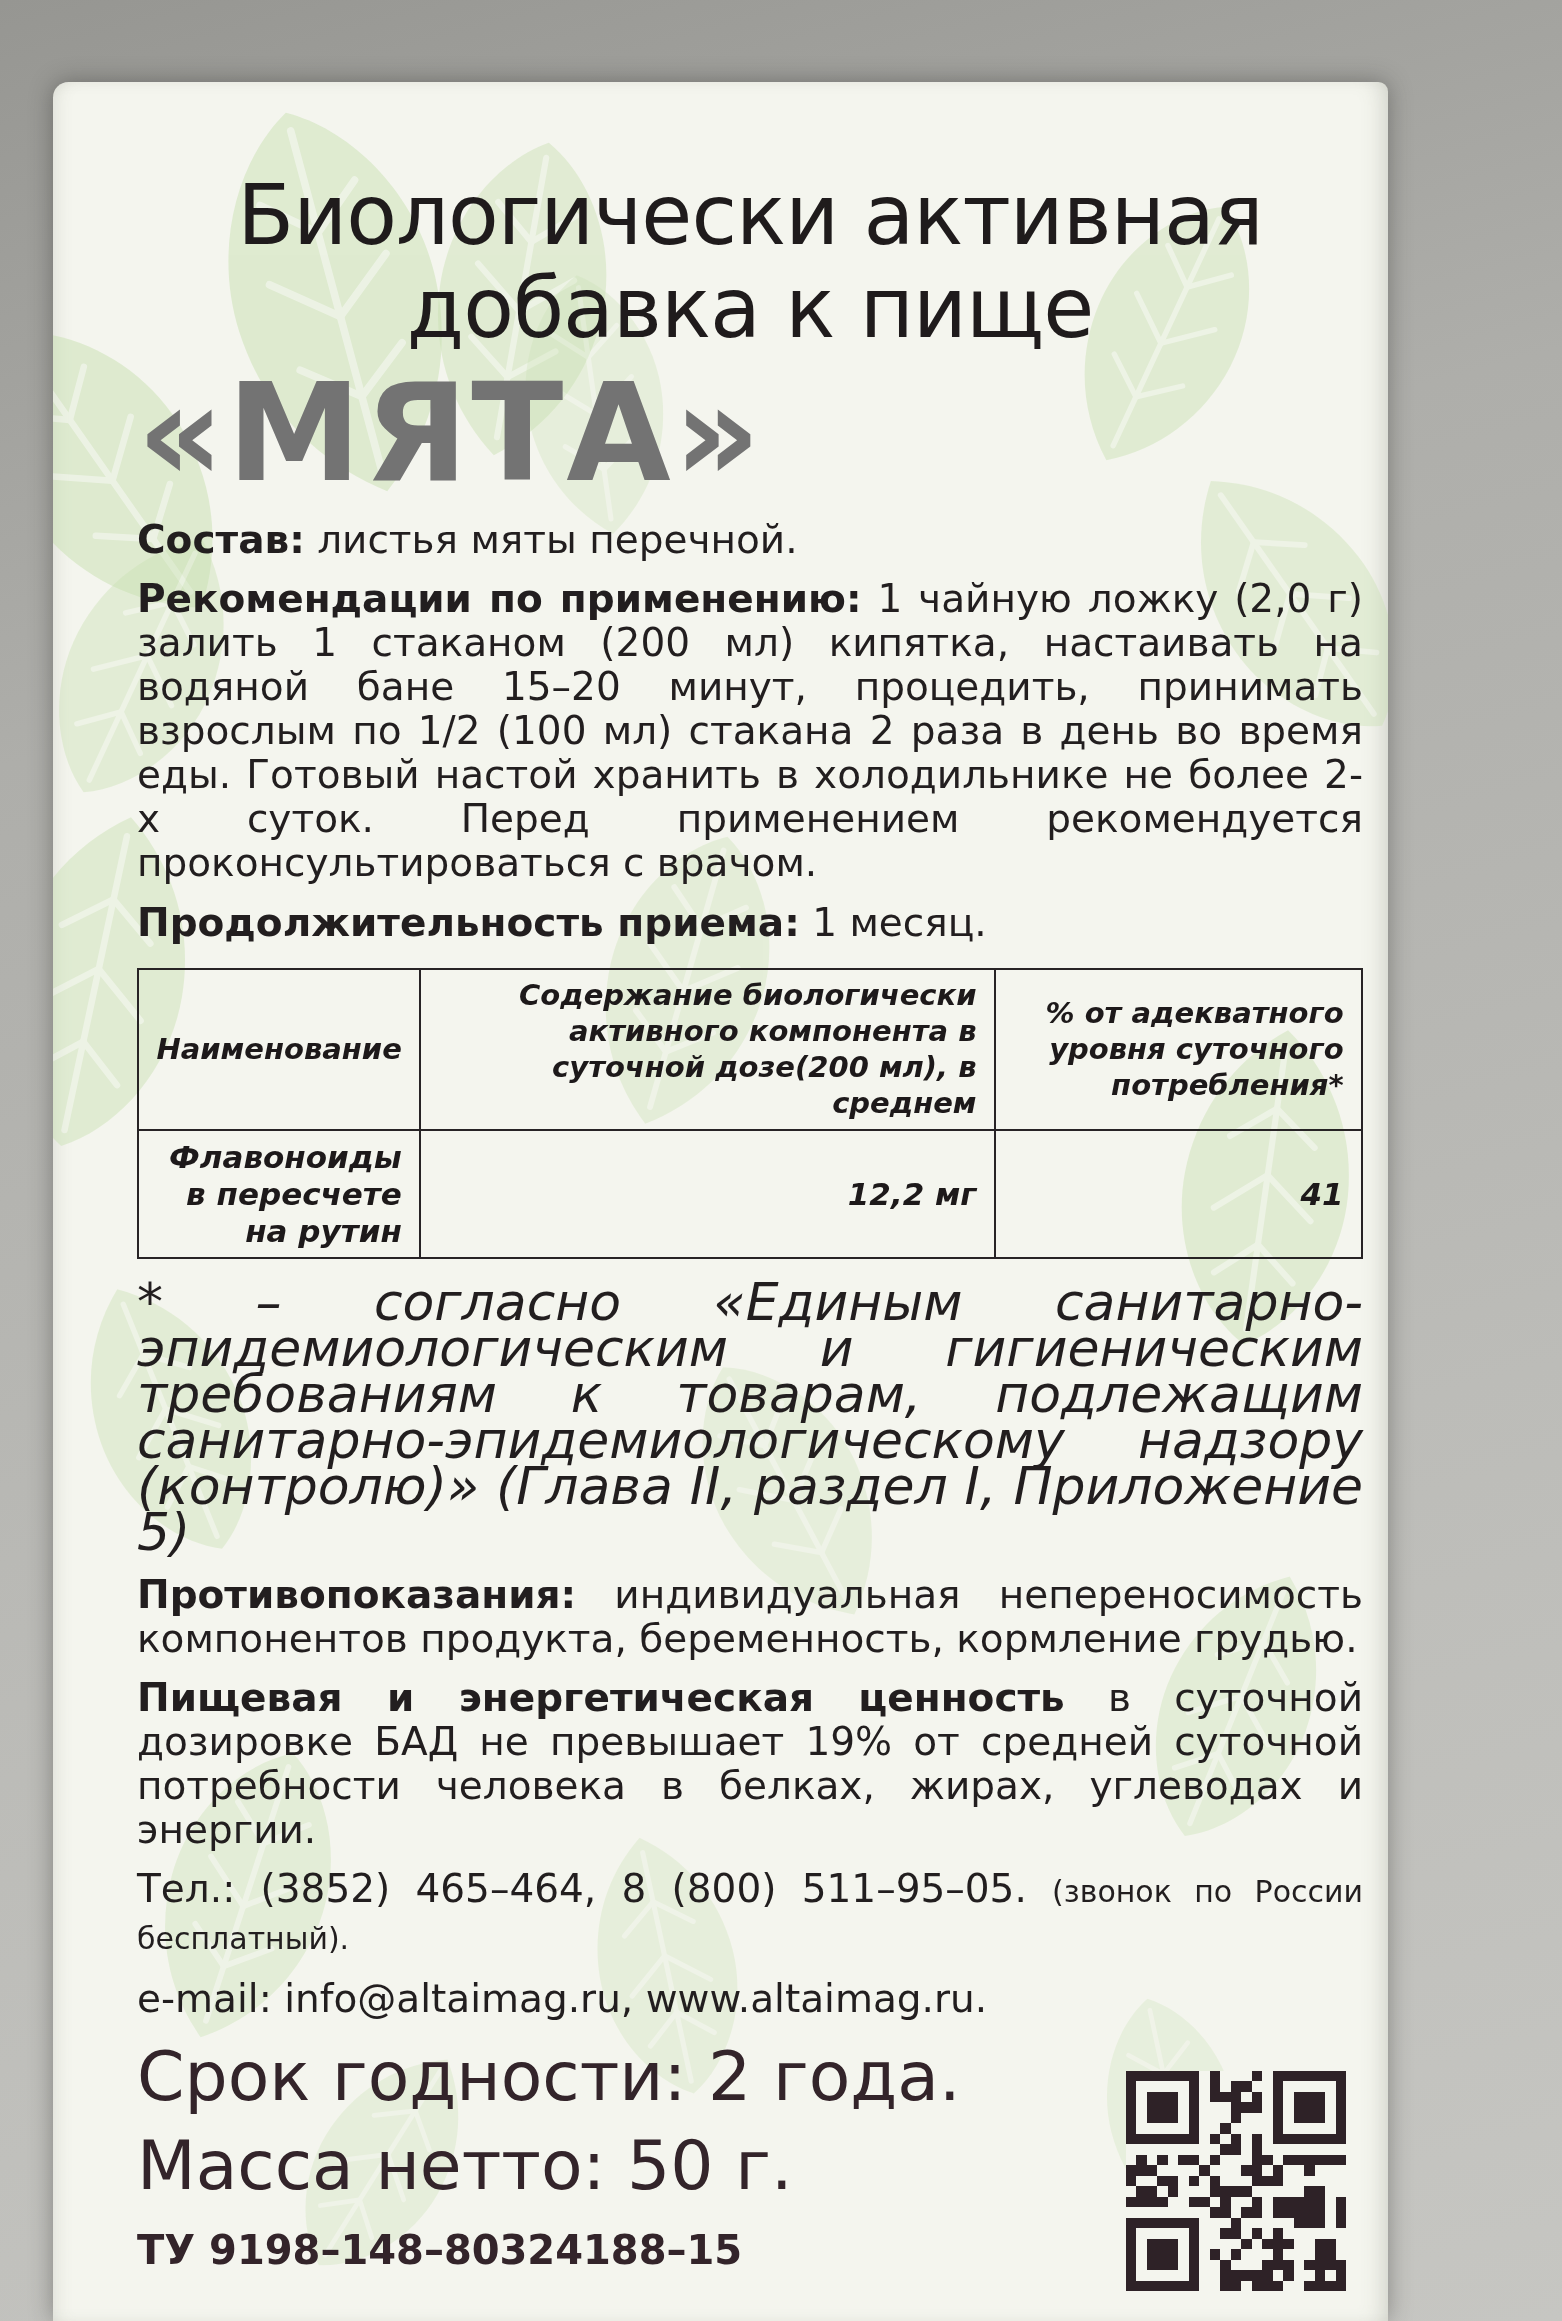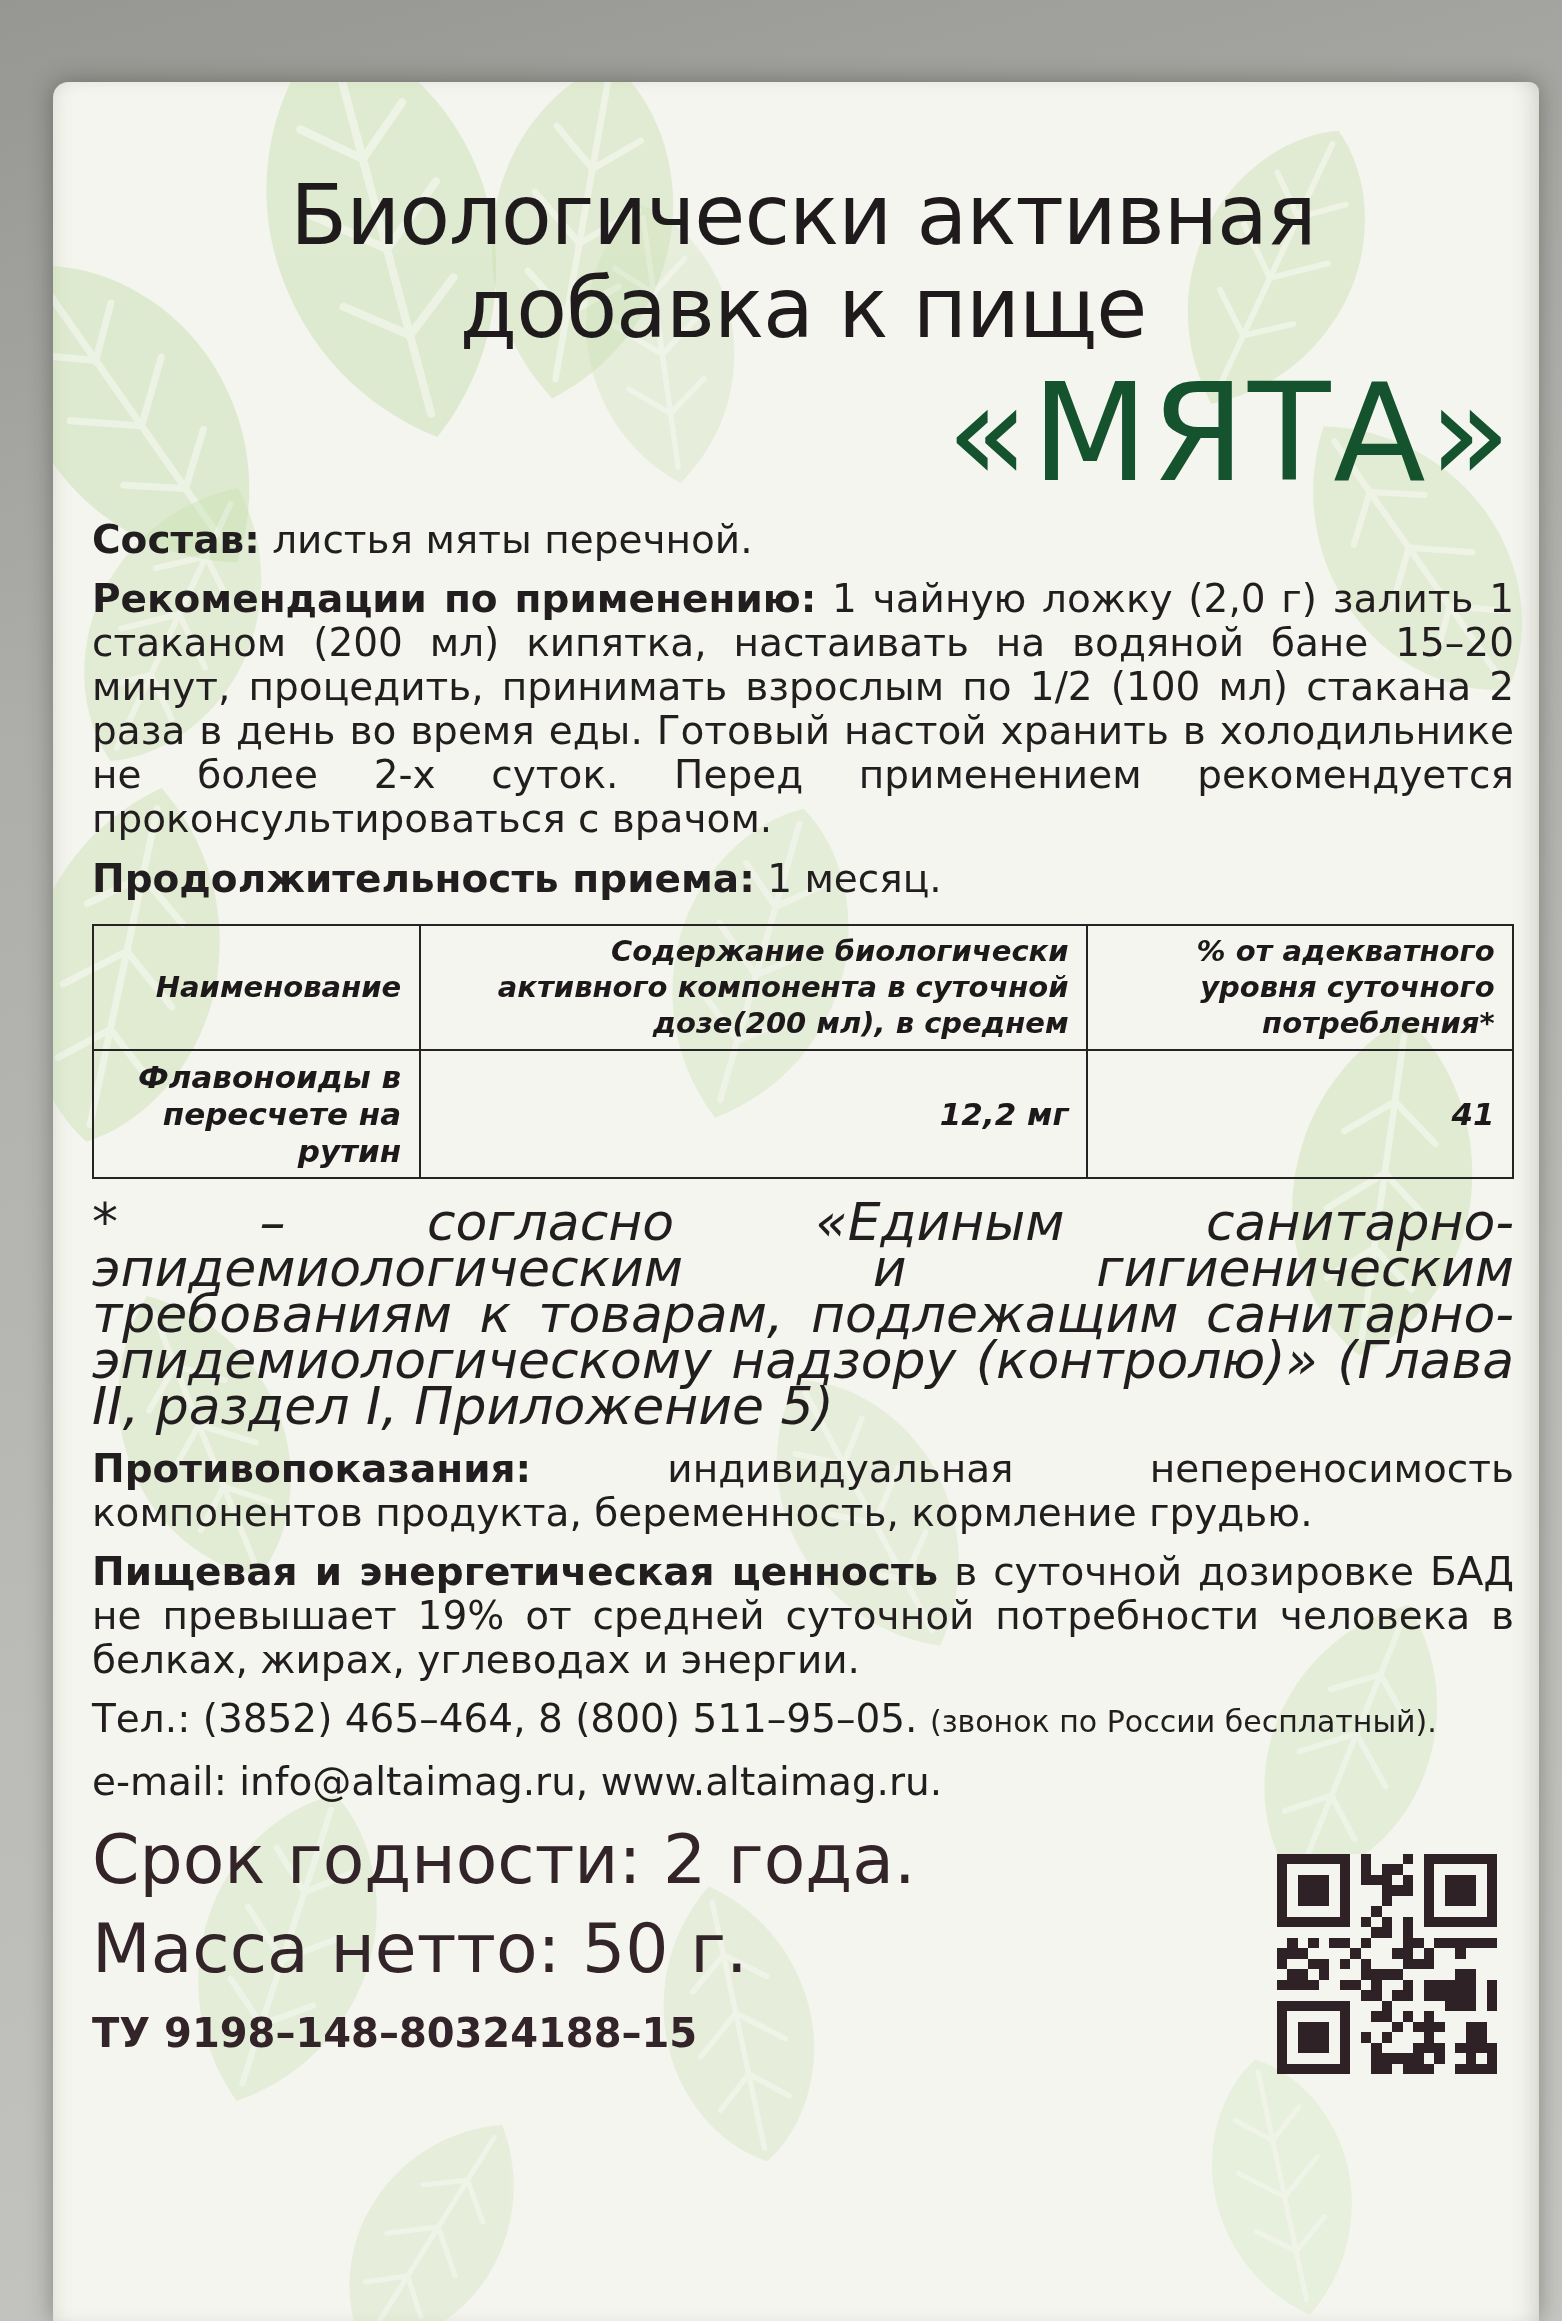--- a/index.html
+++ b/index.html
@@ -2,30 +2,31 @@
 <html lang="ru"><head>
 <meta charset="utf-8">
 <style>
   html,body{margin:0;padding:0}
   body{
     width:1562px;height:2321px;position:relative;overflow:hidden;
     background:linear-gradient(165deg,#969692 0%,#aeaeaa 28%,#bcbcb8 65%,#c6c6c2 100%);
     font-family:"DejaVu Sans","Liberation Sans",sans-serif;color:#221e1f;
   }
   .card{
-    position:absolute;left:53px;top:82px;width:1486px;height:2239px;
+    position:absolute;left:53px;top:82px;width:1290px;height:2239px;
     background:#f4f5ee;border-radius:15.4px 9.7px 0 0;overflow:hidden;
     box-shadow:0 0 23px rgba(40,40,38,.4),
                inset -15.4px 0 25px -13.5px rgba(90,95,80,.28),
                inset 11.6px 0 19.3px -11.6px rgba(90,95,80,.18);
+    padding-left:45px;
   }
   .leaves{position:absolute;left:0;top:0;width:100%;height:100%;pointer-events:none}
   .content{position:relative;padding:0 25px 0 39px}
   .title{margin:87px 0 0;text-align:center;font-size:83px;line-height:93px;font-weight:400;letter-spacing:-1px;color:#1f1b1c}
-  .product-name{text-align:right;font-size:135px;line-height:145px;font-weight:400;letter-spacing:2.9px;margin-top:5.8px;color:#14532d}
+  .product-name{text-align:left;font-size:135px;line-height:145px;font-weight:700;letter-spacing:2.9px;margin-top:5.8px;color:#737373}
   .para{margin:15.4px 0 0;font-size:39px;line-height:44px;text-align:justify}
   .para b{font-weight:700}
   .first-para{margin-top:12px}
   .nutr-table{width:100%;border-collapse:collapse;margin:23px 0 19.3px;font-style:italic;font-weight:700;color:#1d191a}
   .nutr-table th,.nutr-table td{border:2.9px solid #272325;text-align:right;vertical-align:middle;padding:7.7px 17.4px}
   .nutr-table th{font-size:29px;line-height:36px}
   .nutr-table td{font-size:31px;line-height:37px}
   .nutr-table th:nth-child(1),.nutr-table td:nth-child(1){width:23%}
   .nutr-table th:nth-child(2),.nutr-table td:nth-child(2){width:47%}
   .nutr-table th:nth-child(3),.nutr-table td:nth-child(3){width:30%}

